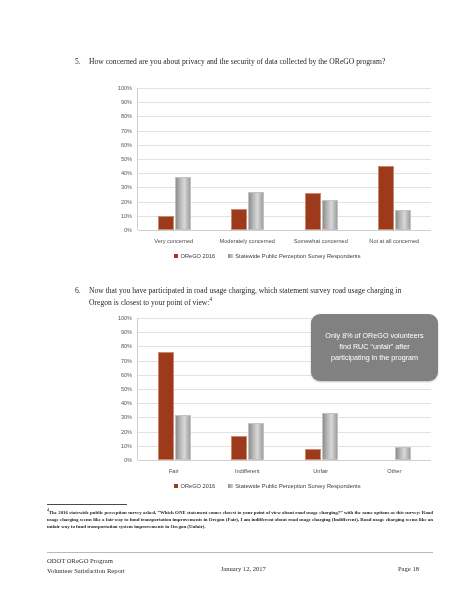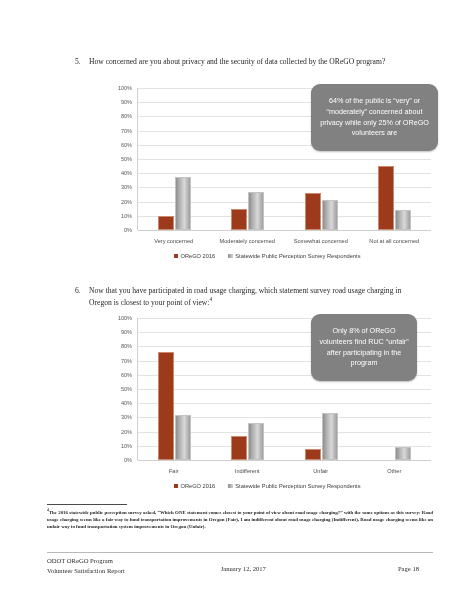--- a/index.html
+++ b/index.html
@@ -217,23 +217,20 @@
     <div class="item">
       <span class="swatch red"></span>
       <span>OReGO 2016</span>
     </div>
     <div class="item">
       <span class="swatch gray"></span>
       <span>Statewide Public Perception Survey Respondents</span>
     </div>
   </div>
 
-  <div class="callout" style="left:311px;top:84px;width:127px;height:67px;">
-    <span>64% of the public is “very” or “moderately” concerned about privacy while only 25% of OReGO volunteers are</span>
-  </div>
 
   <div class="question" style="left:75px;top:285px;width:340px;">
     <div class="q-num">6.</div>
     <div class="q-text"><span>Now that you have participated in road usage charging, which statement survey road usage charging in Oregon is closest to your point of view:</span><span class="fn-ref">4</span></div>
   </div>
 
   <div class="chart" style="left:97px;top:318px;width:340px;height:158px;">
     <div class="ylabels">
       <span style="top:0%;">100%</span>
       <span style="top:10%;">90%</span>
@@ -292,21 +289,21 @@
     <div class="item">
       <span class="swatch red"></span>
       <span>OReGO 2016</span>
     </div>
     <div class="item">
       <span class="swatch gray"></span>
       <span>Statewide Public Perception Survey Respondents</span>
     </div>
   </div>
 
-  <div class="callout" style="left:311px;top:314px;width:106px;height:67px;">
+  <div class="callout" style="left:311px;top:314px;width:127px;height:67px;">
     <span>Only 8% of OReGO volunteers find RUC “unfair” after participating in the program</span>
   </div>
 
   <div class="footnote-rule"></div>
   <div class="footnote"><sup>4</sup><span>The 2016 statewide public perception survey asked, “Which ONE statement comes closest to your point of view about road usage charging?” with the same options as this survey: Road usage charging seems like a fair way to fund transportation improvements in Oregon (Fair), I am indifferent about road usage charging (Indifferent), Road usage charging seems like an unfair way to fund transportation system improvements in Oregon (Unfair).</span></div>
 
   <div class="footer-rule"></div>
   <div class="footer">
     <div class="left">
       <div>ODOT OReGO Program</div>

